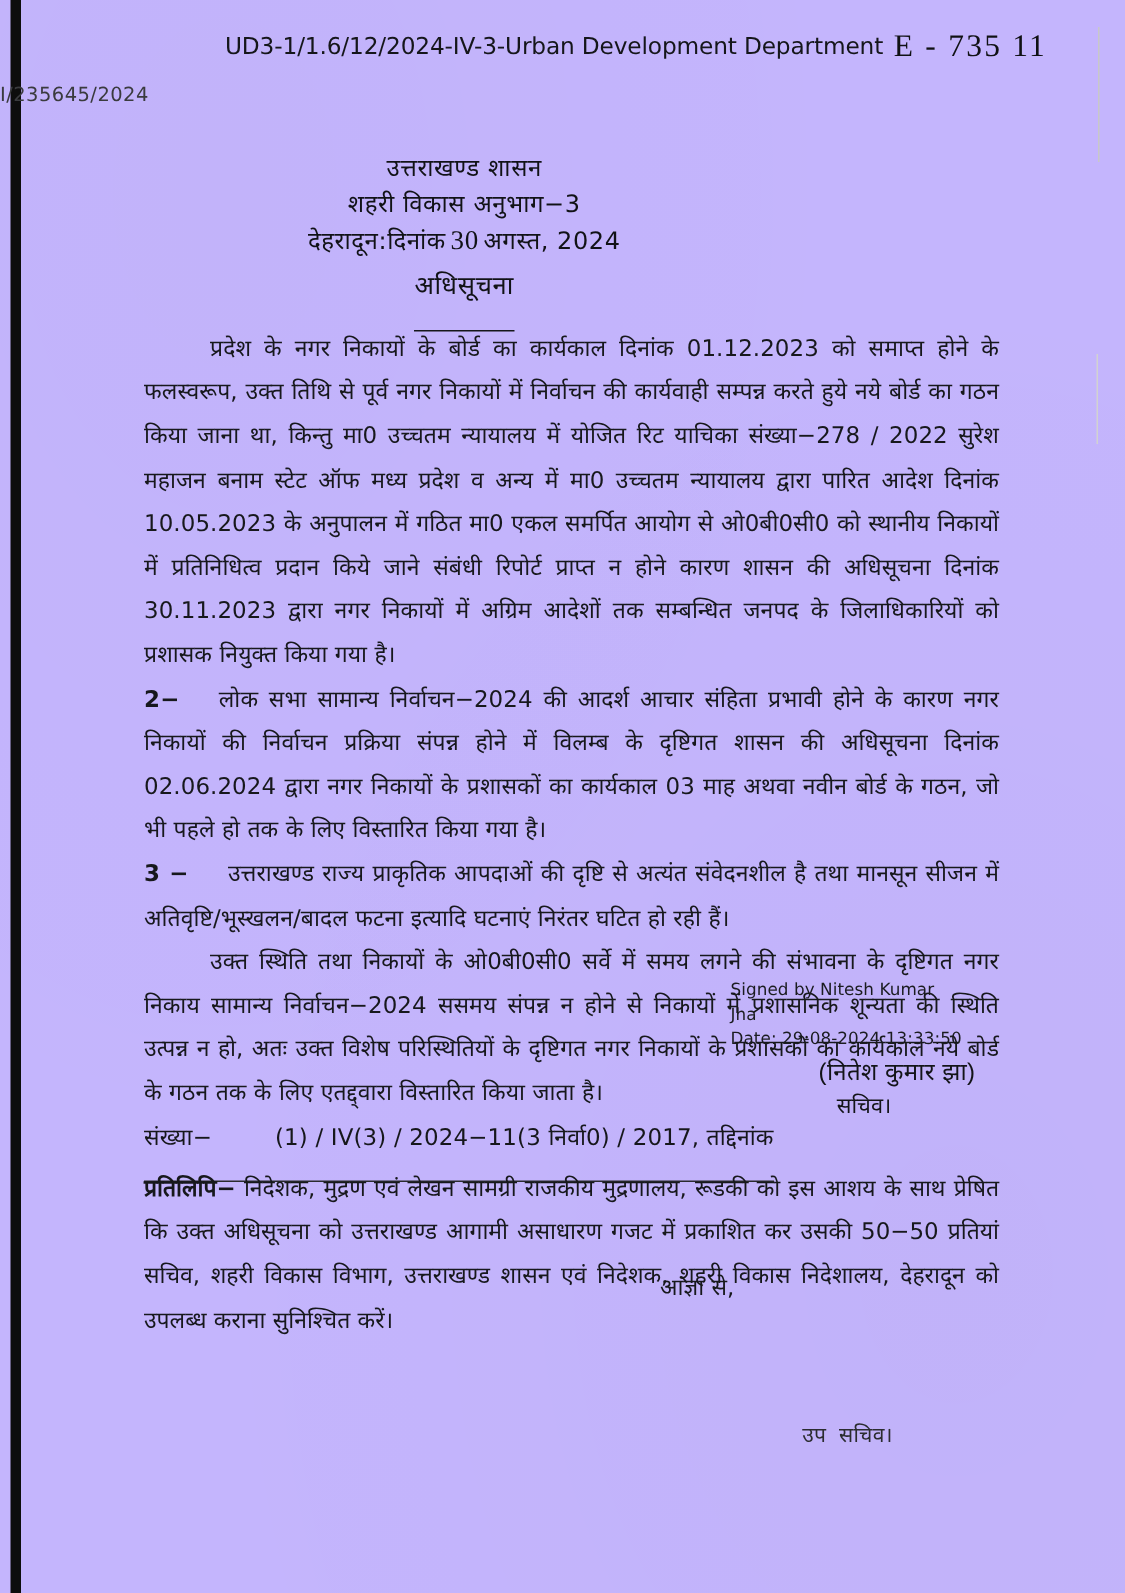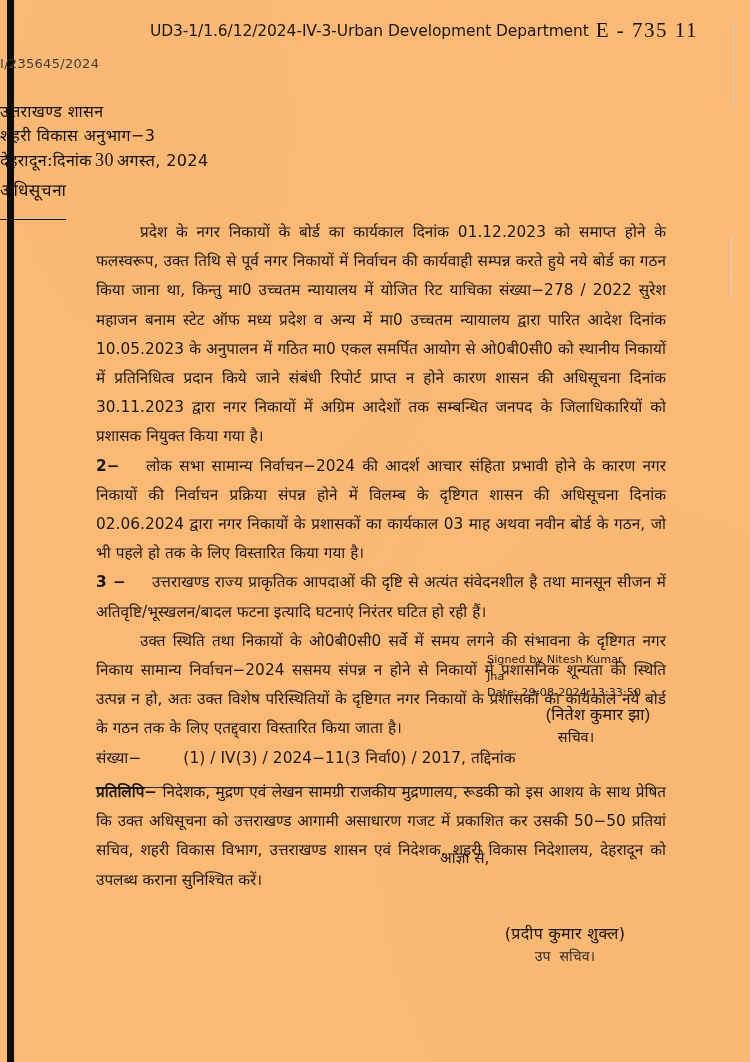--- a/index.html
+++ b/index.html
@@ -8,21 +8,21 @@
     padding: 0;
     background: #ffffff;
   }
   body {
     font-family: "Liberation Sans", "DejaVu Sans", sans-serif;
   }
   .page {
     position: relative;
     width: 750px;
     height: 1062px;
-    background: #fdba74;
+    background: #c4b5fd;
     overflow: hidden;
     box-sizing: border-box;
   }
   
   .scan-edge-left {
     position: absolute;
     left: 7px;
     top: 0;
     width: 7px;
     height: 1062px;
@@ -81,21 +81,21 @@
     letter-spacing: 0.3px;
     font-family: "DejaVu Sans", sans-serif;
   }
 
   
   .title-block {
     position: absolute;
     top: 100px;
     left: 0;
     width: 619px;
-    text-align: left;
+    text-align: center;
     color: #111216;
   }
   .t-line {
     font-size: 16px;
     line-height: 24px;
     letter-spacing: 0.4px;
     font-family: "DejaVu Sans", sans-serif;
     white-space: nowrap;
   }
   .t-line.sankhya {
@@ -293,16 +293,15 @@
 
   <div class="copy-sankhya">
     <span>संख्या−</span><span class="gap2"></span><span>(1) / IV(3) / 2024−11(3 निर्वा0) / 2017, तद्दिनांक</span>
   </div>
 
   <div class="copy-body">
     <p><span class="lbl">प्रतिलिपि−</span> <span>निदेशक, मुद्रण एवं लेखन सामग्री राजकीय मुद्रणालय, रूडकी को इस आशय के साथ प्रेषित कि उक्त अधिसूचना को उत्तराखण्ड आगामी असाधारण गजट में प्रकाशित कर उसकी 50−50 प्रतियां सचिव, शहरी विकास विभाग, उत्तराखण्ड शासन एवं निदेशक, शहरी विकास निदेशालय, देहरादून को उपलब्ध कराना सुनिश्चित करें।</span></p>
   </div>
 
   <div class="closing-aagya">आज्ञा से,</div>
-  <div class="closing-name">(प्रदीप कुमार शुक्ल)</div>
   <div class="closing-desig">उप सचिव।</div>
 
 </div>
 
 </body></html>

